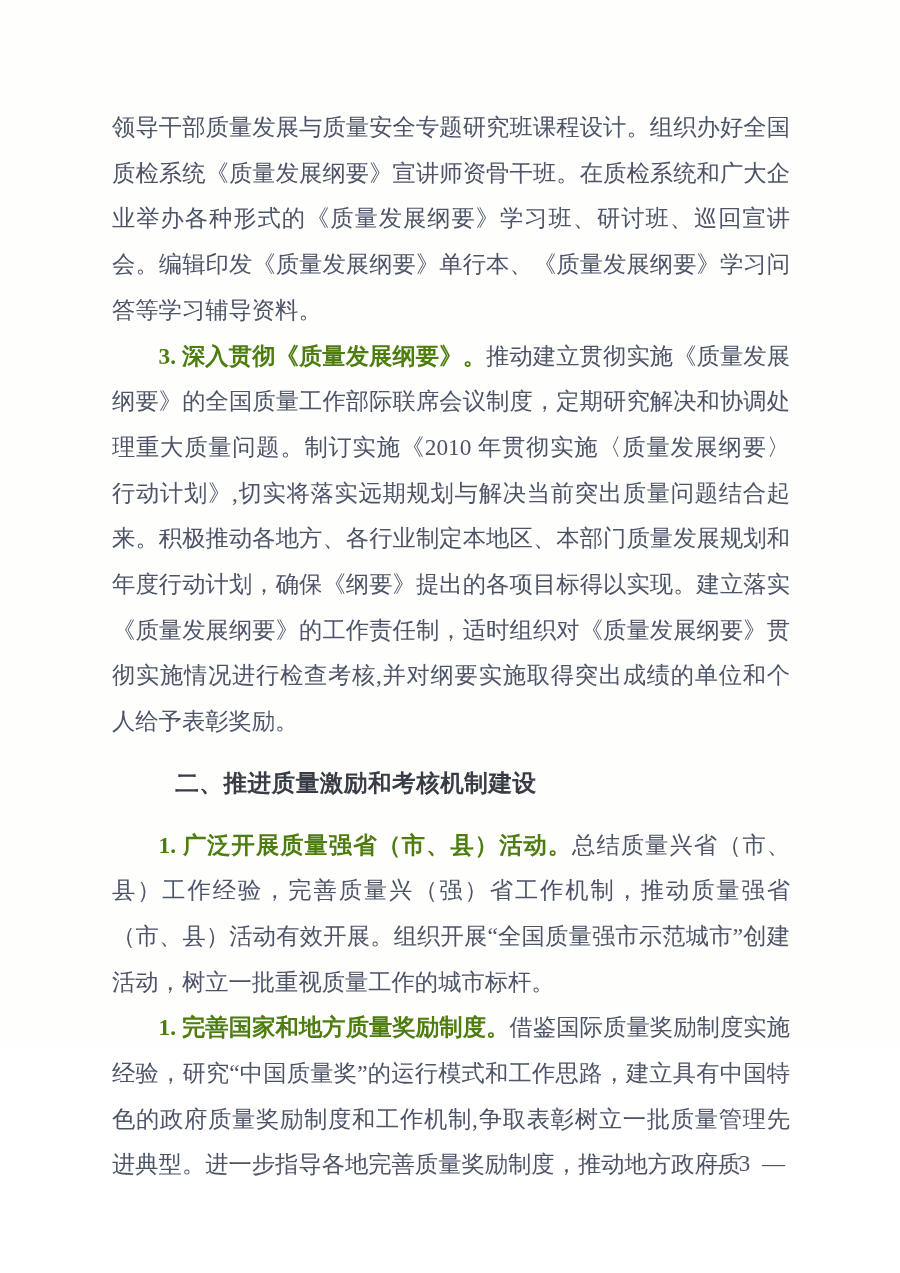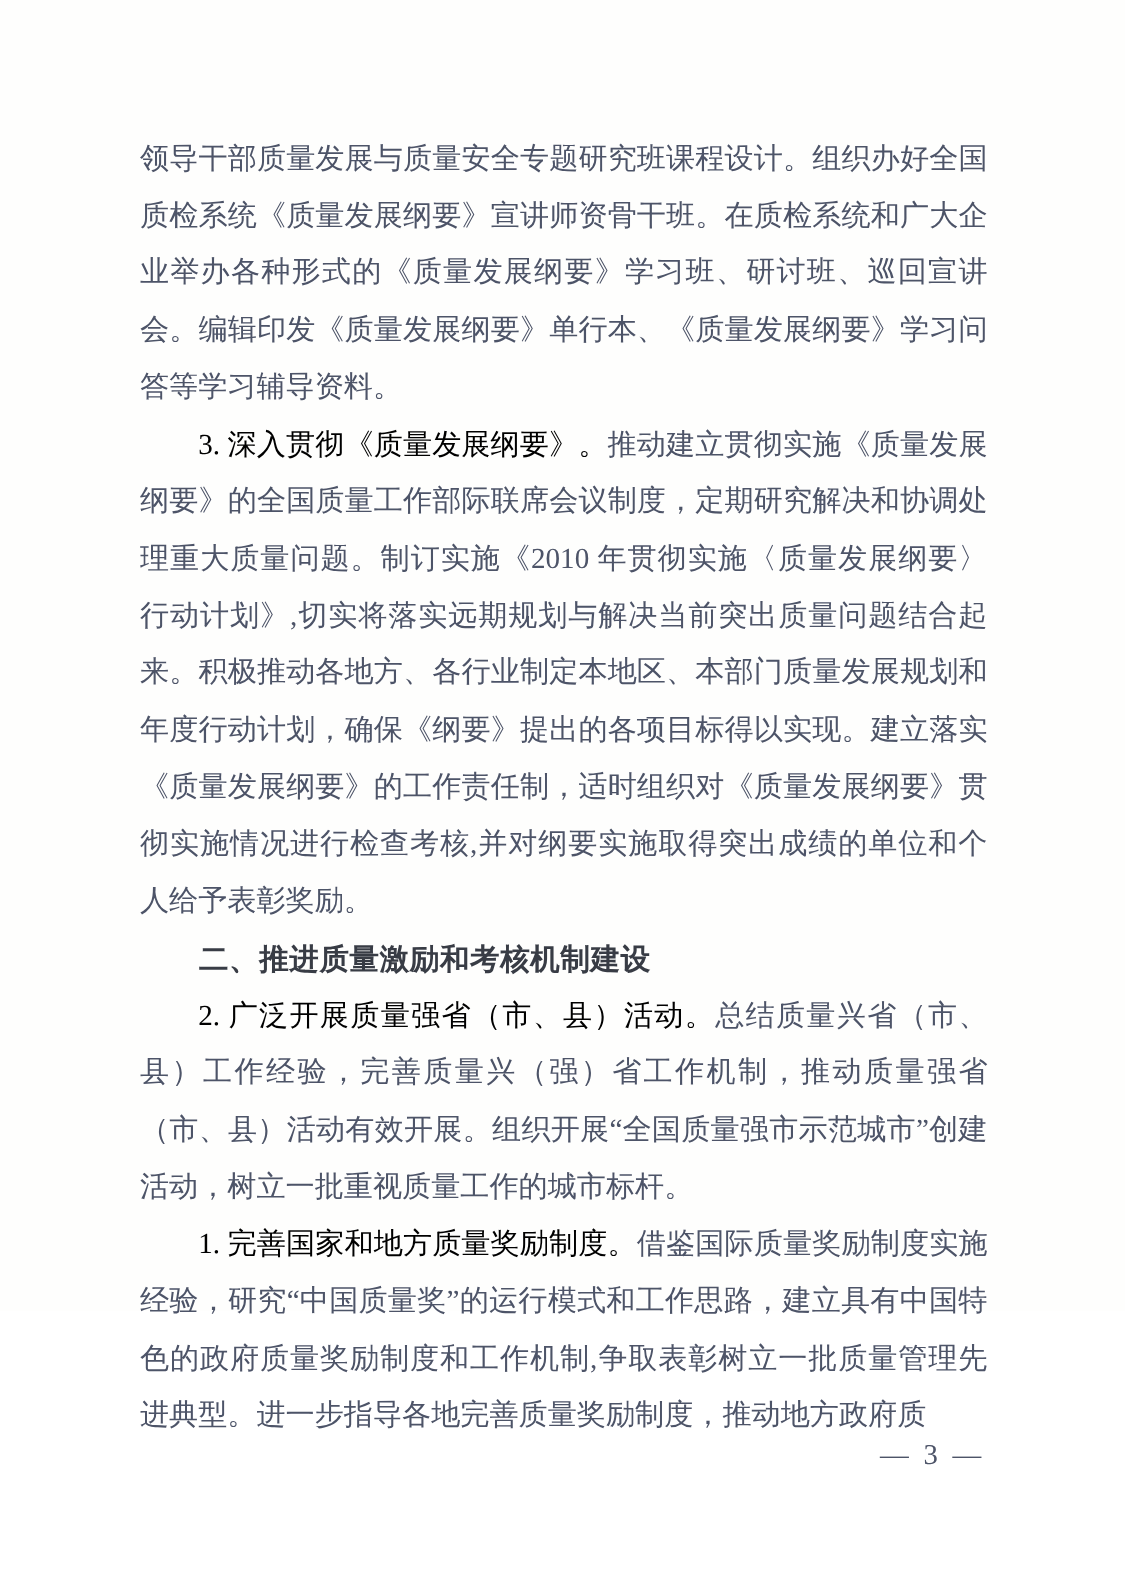--- a/index.html
+++ b/index.html
@@ -29,25 +29,25 @@
     text-align: justify;
   }
   p.para {
     margin: 0;
     padding: 0;
   }
   p.para.indent {
     text-indent: 2em;
   }
   .lead {
-    font-weight: 400;
-    color: #000000;
+    font-weight: 700;
+    color: #4d7c0f;
   }
   h2.heading {
-    margin: 0;
+    margin: 16px;
     padding: 0;
     font-family: "DejaVu Sans", "Liberation Sans", sans-serif;
     font-weight: 700;
     font-size: 23.6px;
     line-height: 45.7px;
     color: #383c45;
     text-indent: 2em;
     letter-spacing: 0.5px;
   }
   .pagenum {
@@ -67,20 +67,20 @@
 
 <div class="sheet">
   <div class="textblock">
 
     <p class="para"><span>领导干部质量发展与质量安全专题研究班课程设计。组织办好全国质检系统《质量发展纲要》宣讲师资骨干班。在质检系统和广大企业举办各种形式的《质量发展纲要》学习班、研讨班、巡回宣讲会。编辑印发《质量发展纲要》单行本、《质量发展纲要》学习问答等学习辅导资料。</span></p>
 
     <p class="para indent"><b class="lead">3. 深入贯彻《质量发展纲要》。</b><span>推动建立贯彻实施《质量发展纲要》的全国质量工作部际联席会议制度，定期研究解决和协调处理重大质量问题。制订实施《2010 年贯彻实施〈质量发展纲要〉行动计划》,切实将落实远期规划与解决当前突出质量问题结合起来。积极推动各地方、各行业制定本地区、本部门质量发展规划和年度行动计划，确保《纲要》提出的各项目标得以实现。建立落实《质量发展纲要》的工作责任制，适时组织对《质量发展纲要》贯彻实施情况进行检查考核,并对纲要实施取得突出成绩的单位和个人给予表彰奖励。</span></p>
 
     <h2 class="heading"><span>二、推进质量激励和考核机制建设</span></h2>
 
-    <p class="para indent"><b class="lead">2. 广泛开展质量强省（市、县）活动。</b><span>总结质量兴省（市、县）工作经验，完善质量兴（强）省工作机制，推动质量强省（市、县）活动有效开展。组织开展“全国质量强市示范城市”创建活动，树立一批重视质量工作的城市标杆。</span></p>
+    <p class="para indent"><b class="lead">1. 广泛开展质量强省（市、县）活动。</b><span>总结质量兴省（市、县）工作经验，完善质量兴（强）省工作机制，推动质量强省（市、县）活动有效开展。组织开展“全国质量强市示范城市”创建活动，树立一批重视质量工作的城市标杆。</span></p>
 
     <p class="para indent"><b class="lead">1. 完善国家和地方质量奖励制度。</b><span>借鉴国际质量奖励制度实施经验，研究“中国质量奖”的运行模式和工作思路，建立具有中国特色的政府质量奖励制度和工作机制,争取表彰树立一批质量管理先进典型。进一步指导各地完善质量奖励制度，推动地方政府质</span></p>
 
   </div>
 
   <div class="pagenum">— 3 —</div>
 </div>
 
 </body></html>

